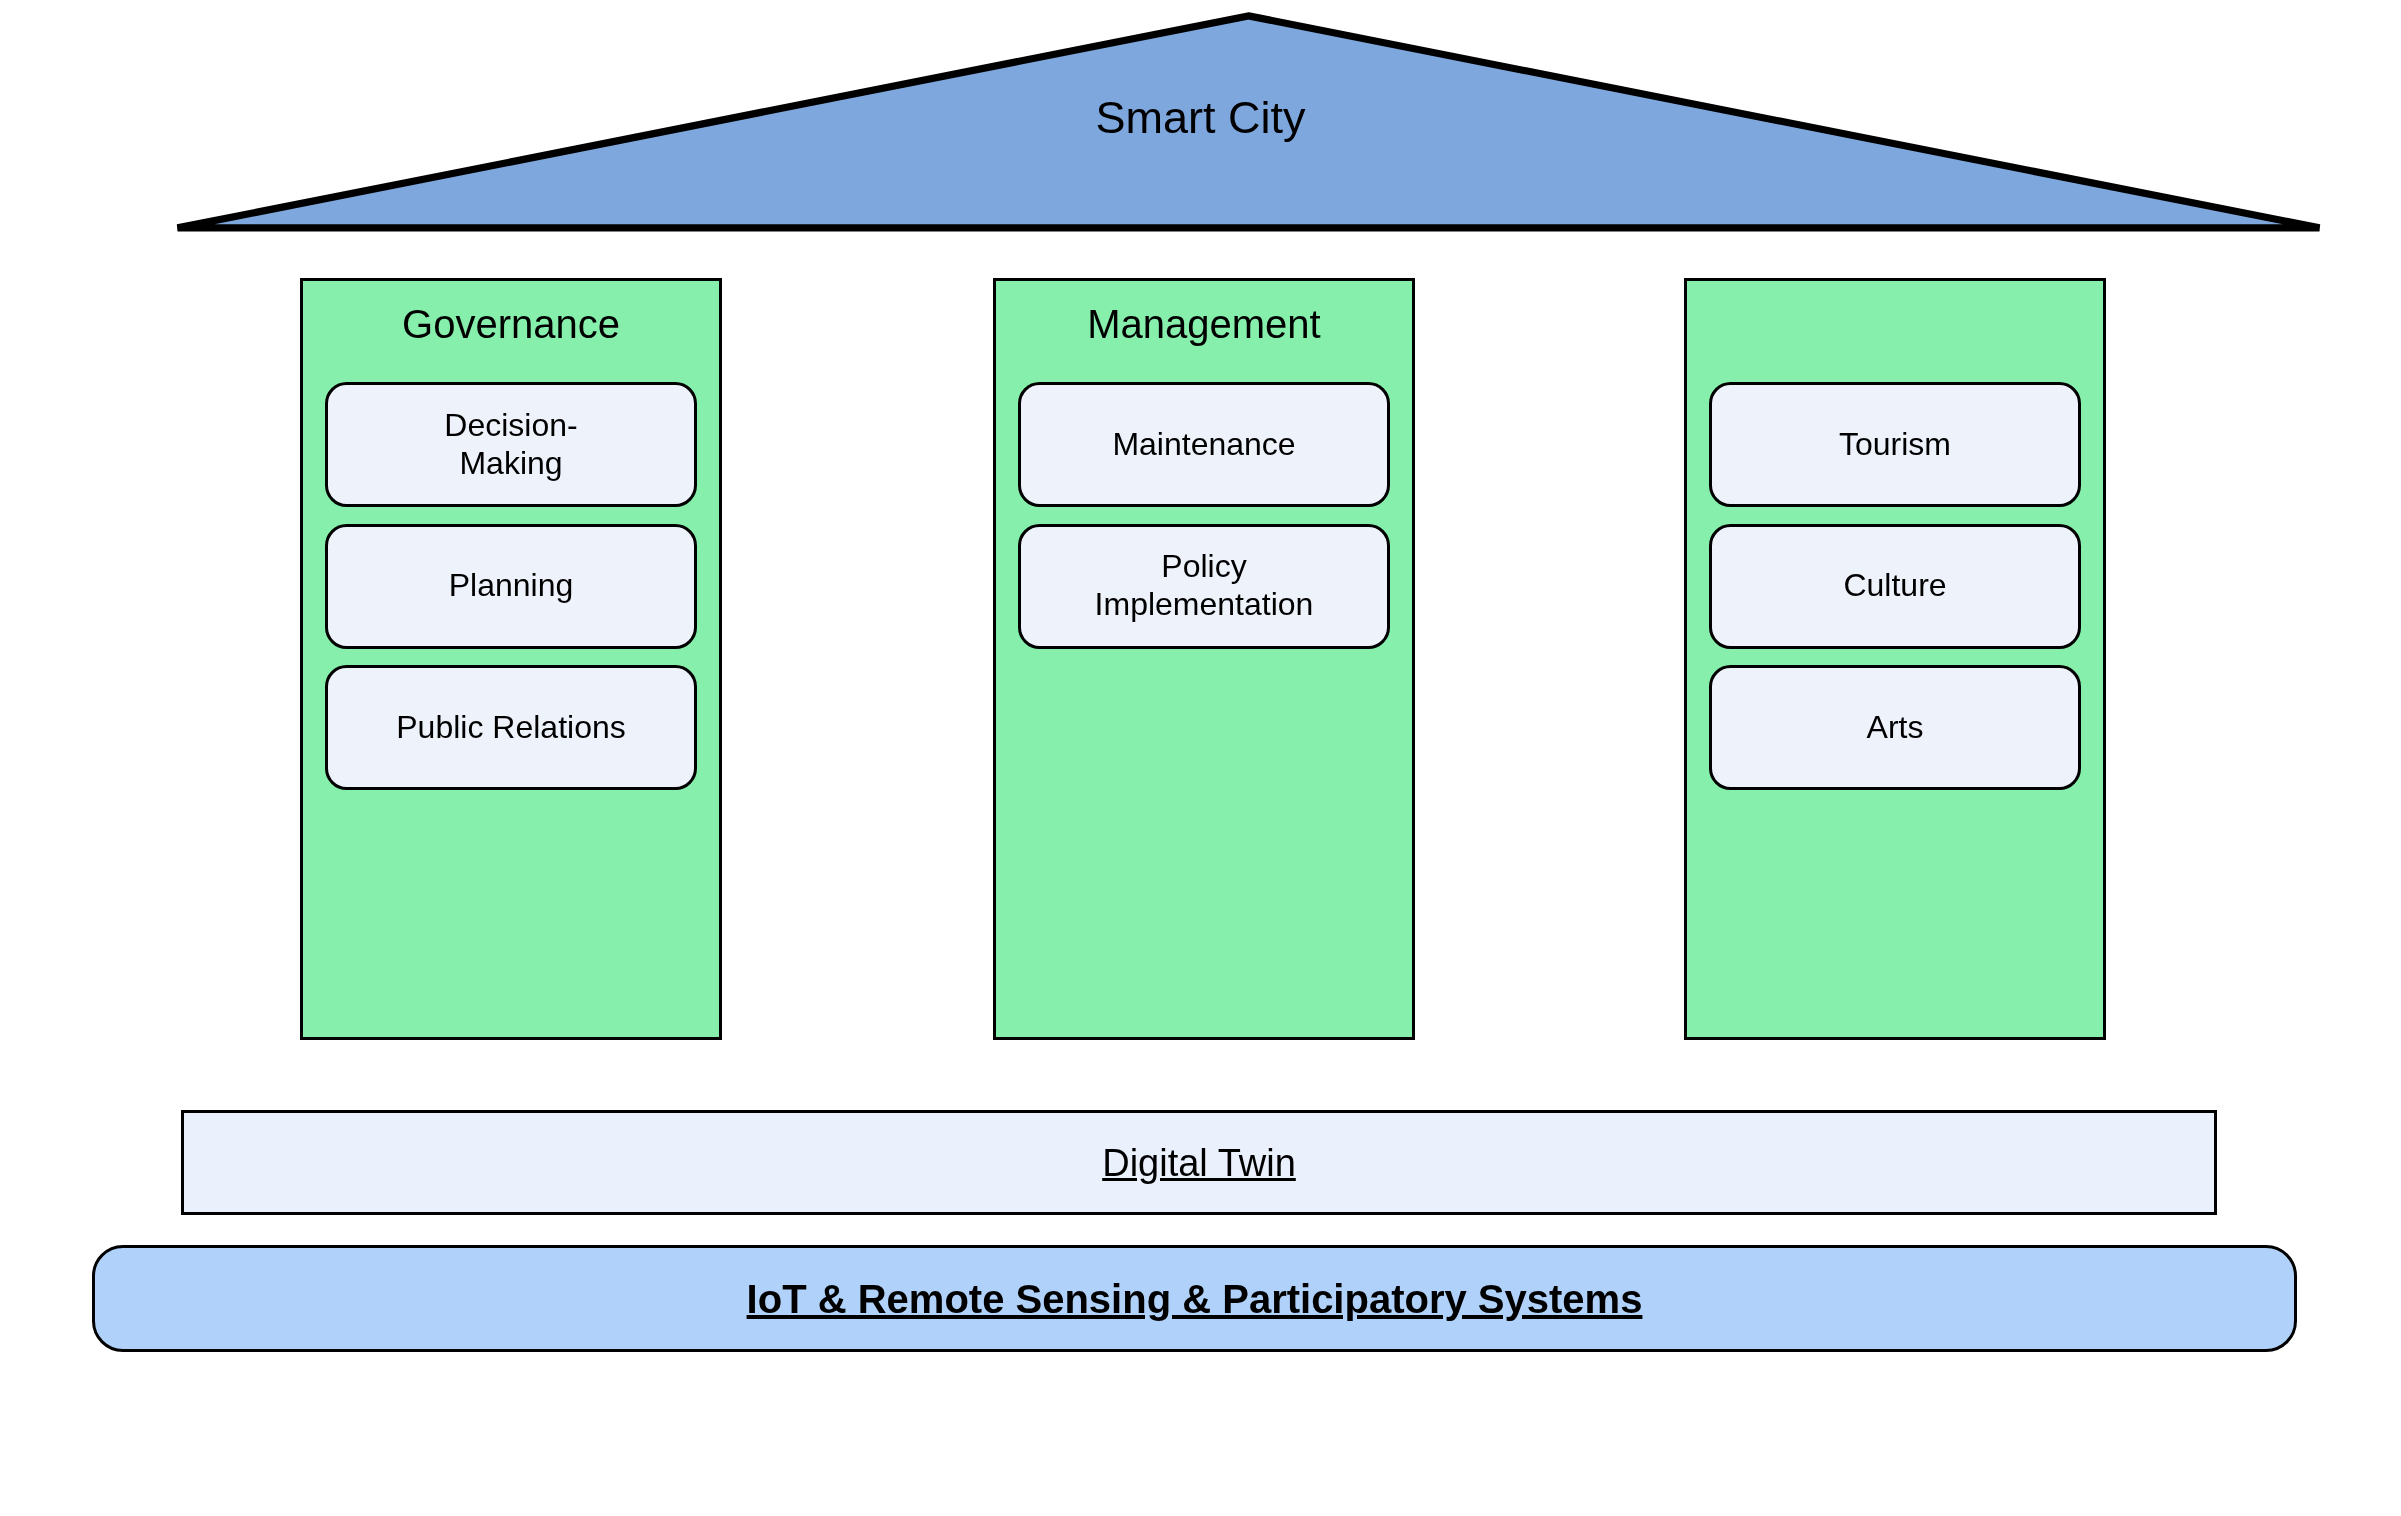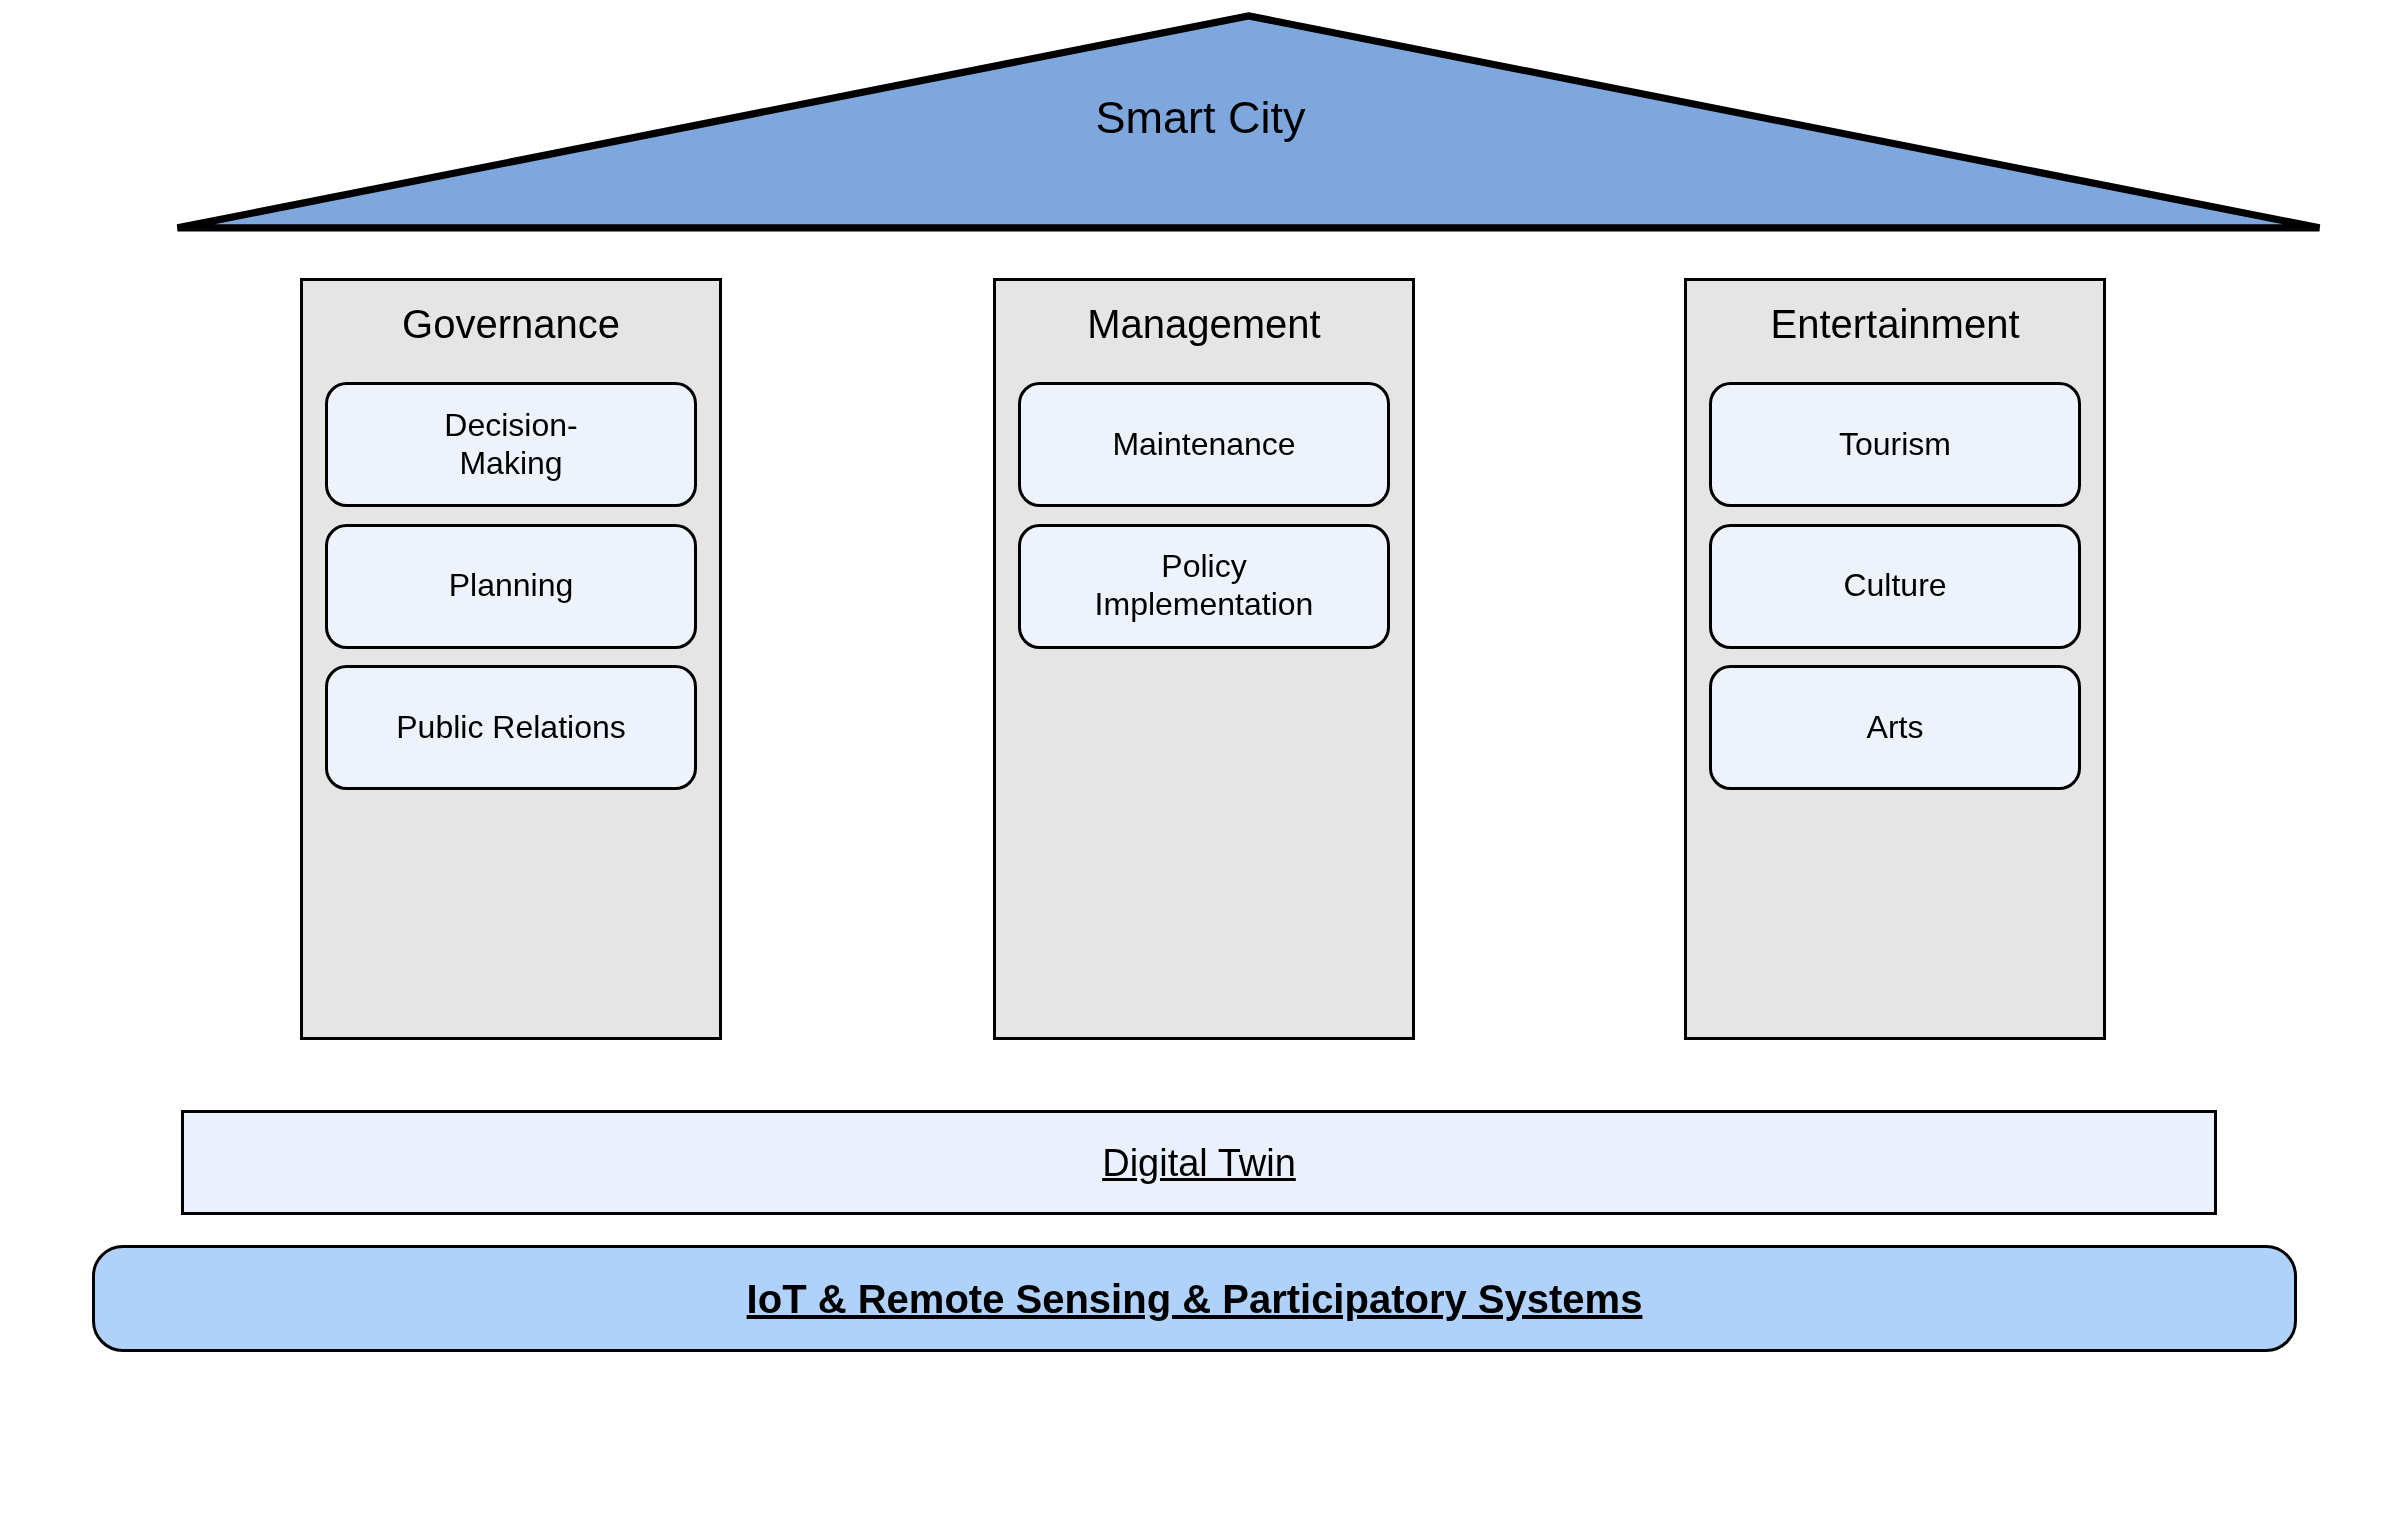--- a/index.html
+++ b/index.html
@@ -49,21 +49,21 @@
   }
 
   
   .pillar {
     position: absolute;
     top: 278px;
     width: 422px;
     height: 762px;
     box-sizing: border-box;
     border: 3.6px solid #000000;
-    background: #e5e5e5;
+    background: #86efac;
   }
   #pillar-governance    { left: 300px; }
   #pillar-management    { left: 993px; }
   #pillar-entertainment { left: 1684px; }
 
   .pillar-title {
     position: absolute;
     left: 0;
     top: 23px;
     width: 100%;
@@ -178,21 +178,20 @@
       <div class="card">
         <span class="card-label">Maintenance</span>
       </div>
       <div class="card">
         <span class="card-label">Policy<br>Implementation</span>
       </div>
     </div>
   </div>
 
   <div class="pillar" id="pillar-entertainment">
-    <div class="pillar-title">Entertainment</div>
     <div class="pillar-cards">
       <div class="card">
         <span class="card-label">Tourism</span>
       </div>
       <div class="card">
         <span class="card-label">Culture</span>
       </div>
       <div class="card">
         <span class="card-label">Arts</span>
       </div>

